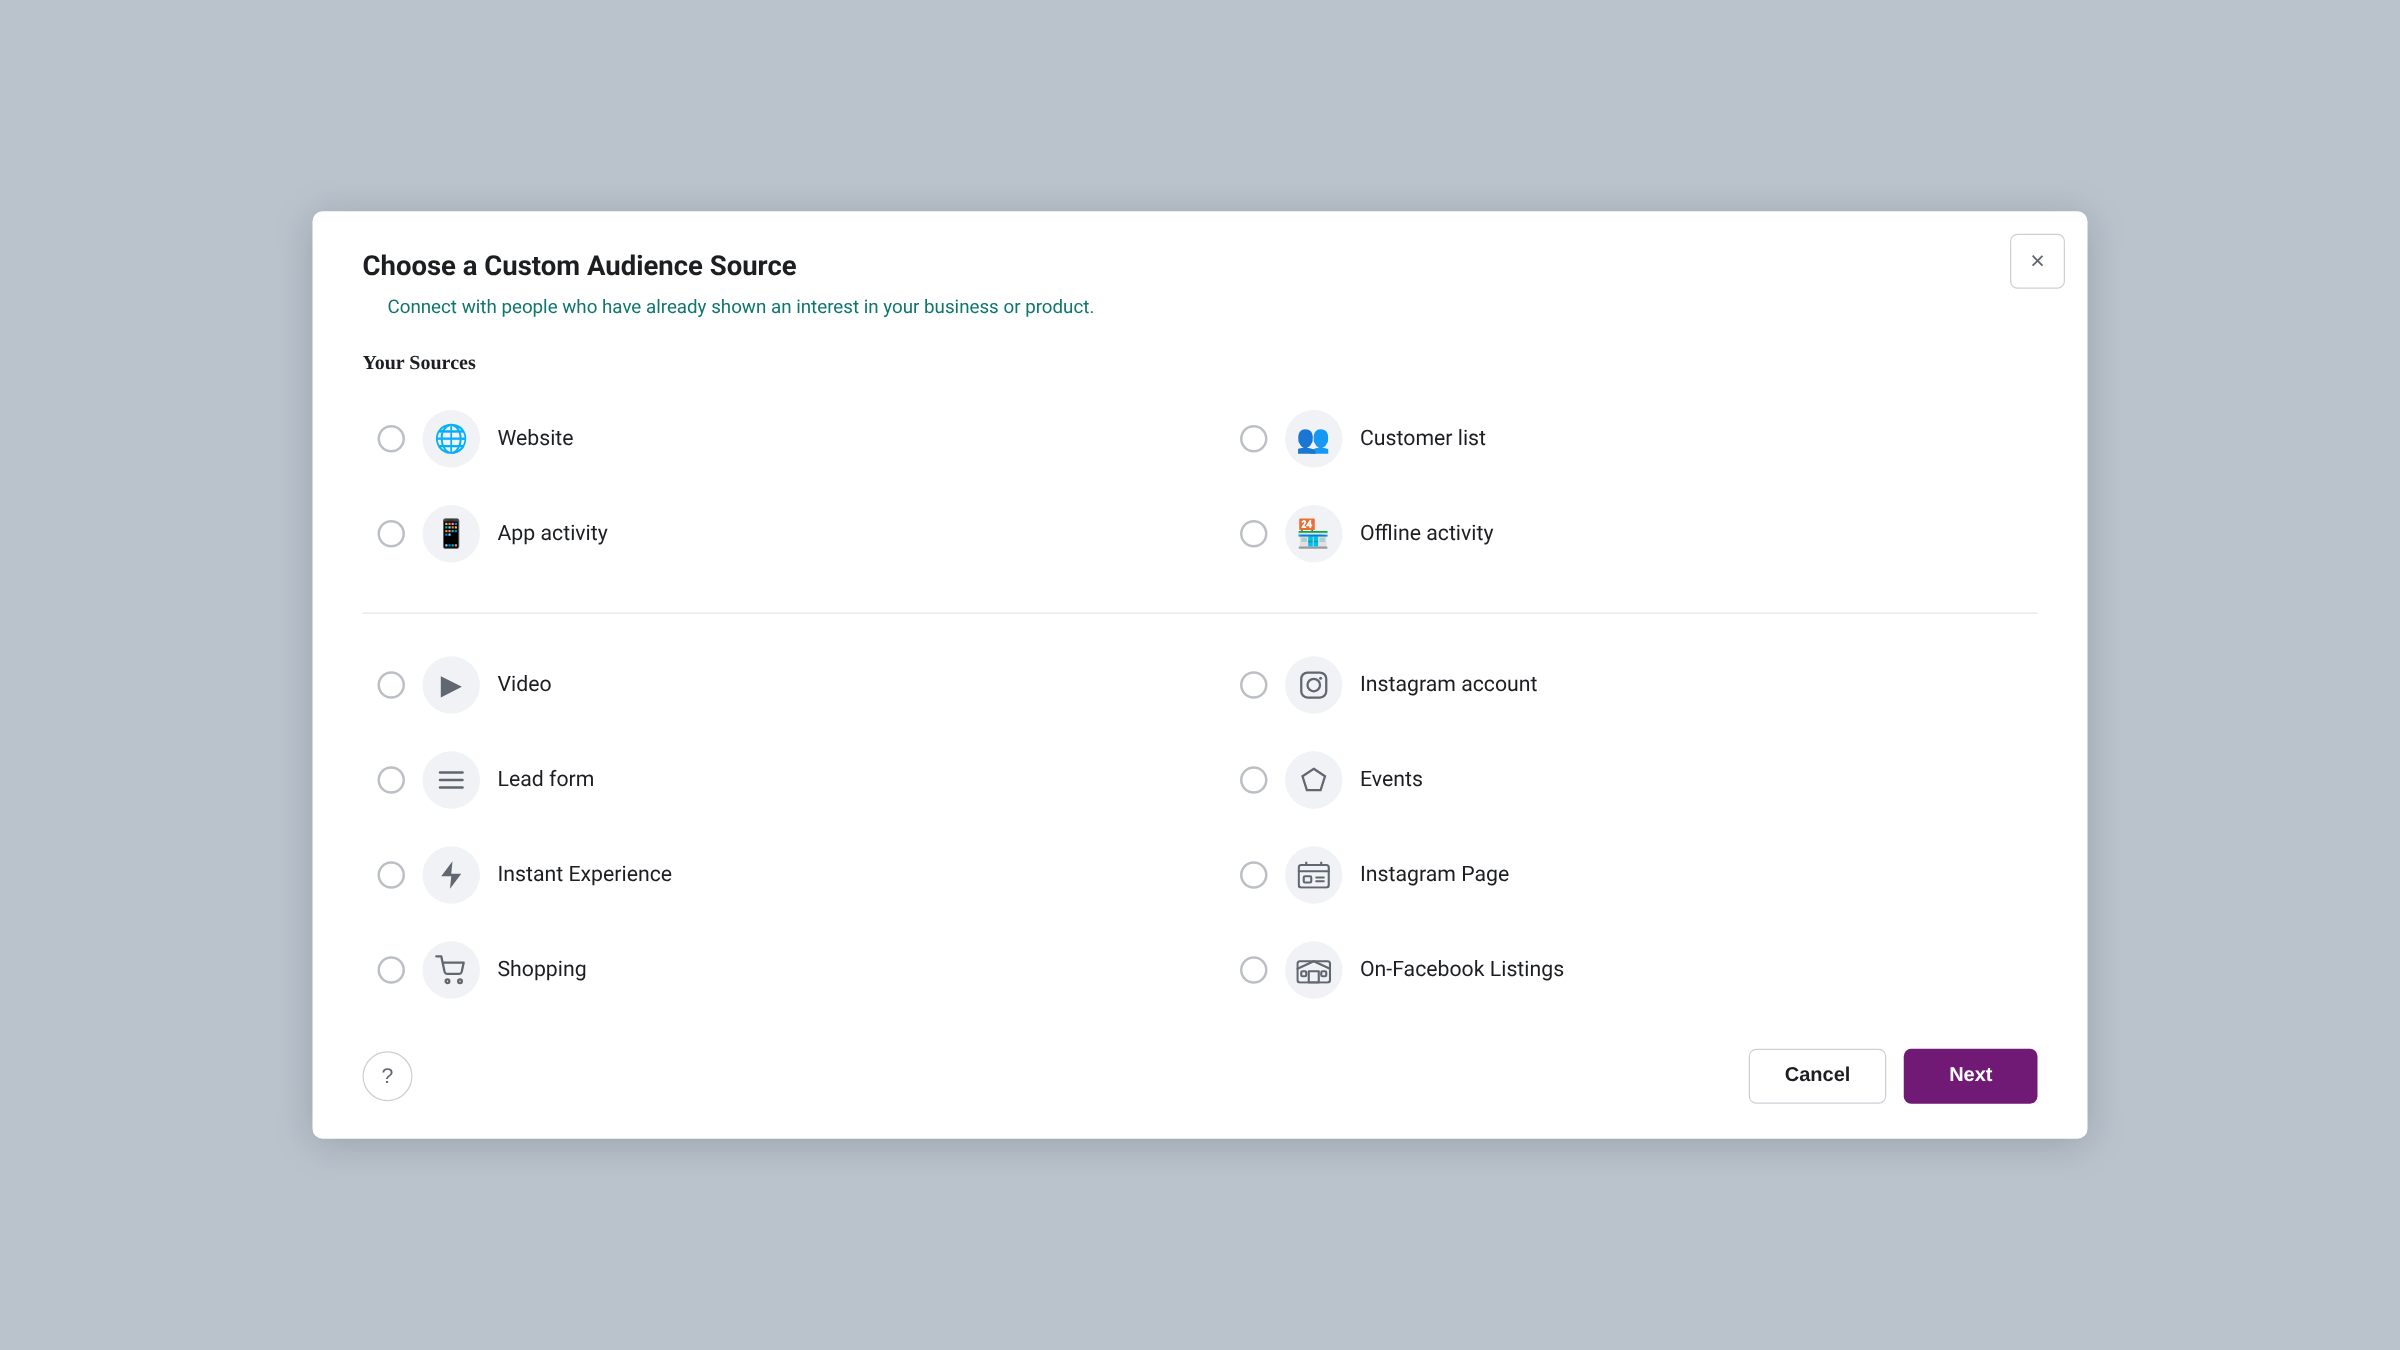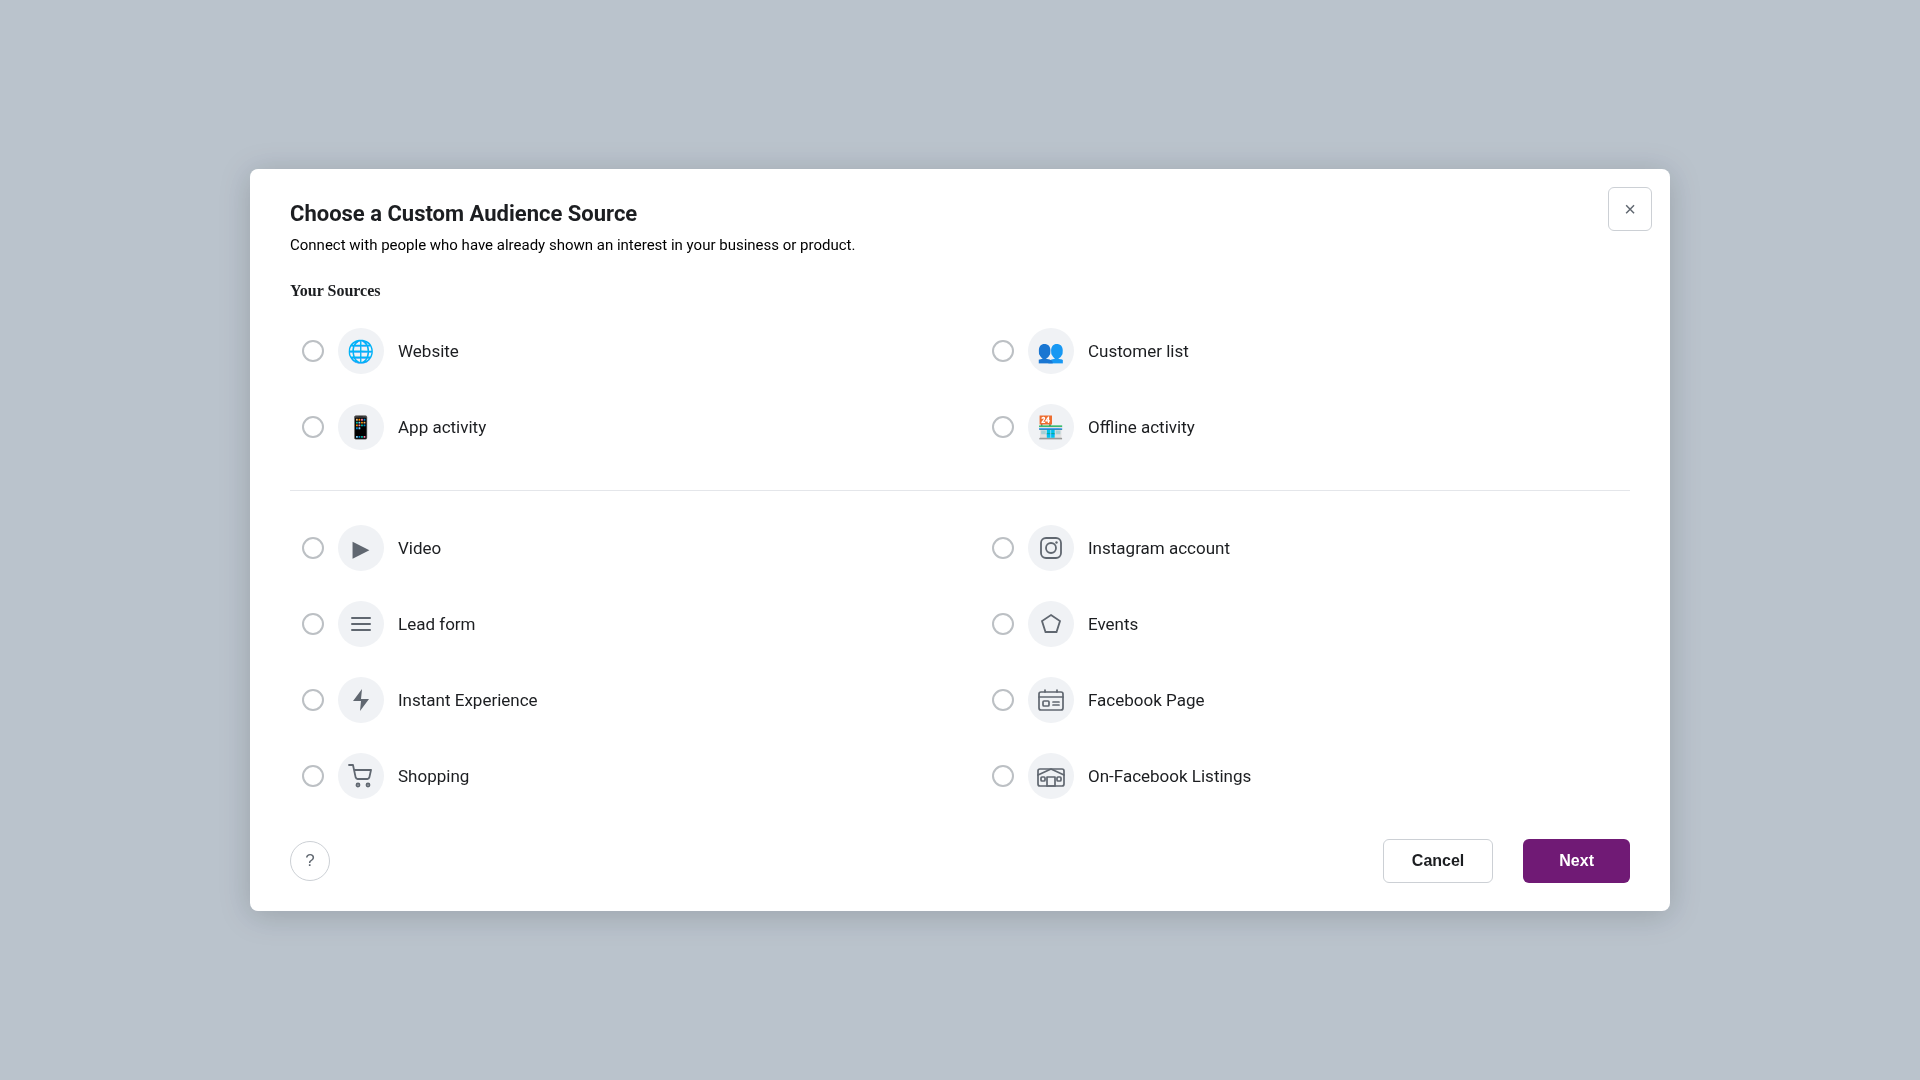--- a/index.html
+++ b/index.html
@@ -40,21 +40,22 @@
 
     .modal-title {
       font-size: 22px;
       font-weight: 700;
       color: #1c1e21;
       margin-bottom: 10px;
     }
 
     .modal-subtitle {
       font-size: 15px;
-      color: #000000;
+      color: #0f766e;
+      margin-left: 20px;
     }
 
     .close-btn {
       position: absolute;
       top: 18px;
       right: 18px;
       width: 44px;
       height: 44px;
       border: 1.5px solid #ccd0d5;
       border-radius: 6px;
@@ -145,21 +146,21 @@
       cursor: pointer;
       display: flex;
       align-items: center;
       justify-content: center;
       font-size: 17px;
       color: #606770;
     }
 
     .footer-actions {
       display: flex;
-      gap: 30px;
+      gap: 14px;
     }
 
     .cancel-btn {
       padding: 12px 28px;
       border: 1.5px solid #ccd0d5;
       border-radius: 6px;
       background: #fff;
       font-size: 16px;
       font-weight: 600;
       color: #1c1e21;
@@ -285,21 +286,21 @@
             <svg width="26" height="22" viewBox="0 0 26 22" fill="none" stroke="#606770" stroke-width="1.7" stroke-linecap="round" stroke-linejoin="round">
               <rect x="1" y="3" width="24" height="18" rx="2"></rect>
               <line x1="1" y1="8" x2="25" y2="8"></line>
               <line x1="7" y1="3" x2="7" y2="1"></line>
               <line x1="19" y1="3" x2="19" y2="1"></line>
               <rect x="5" y="12" width="6" height="5" rx="1"></rect>
               <line x1="15" y1="13" x2="21" y2="13"></line>
               <line x1="15" y1="16" x2="21" y2="16"></line>
             </svg>
           </div>
-          <span class="source-label">Facebook Page</span>
+          <span class="source-label">Instagram Page</span>
         </div>
 
         <div class="source-option">
           <div class="radio-circle"></div>
           <div class="source-icon-wrap">
             <svg width="26" height="24" viewBox="0 0 26 24" fill="none" stroke="#606770" stroke-width="1.8" stroke-linecap="round" stroke-linejoin="round">
               <path d="M1 1h4l2.7 12.6a2 2 0 0 0 2 1.4h9.6a2 2 0 0 0 2-1.4L23 6H6"></path>
               <circle cx="10" cy="21" r="1.5"></circle>
               <circle cx="20" cy="21" r="1.5"></circle>
             </svg>

